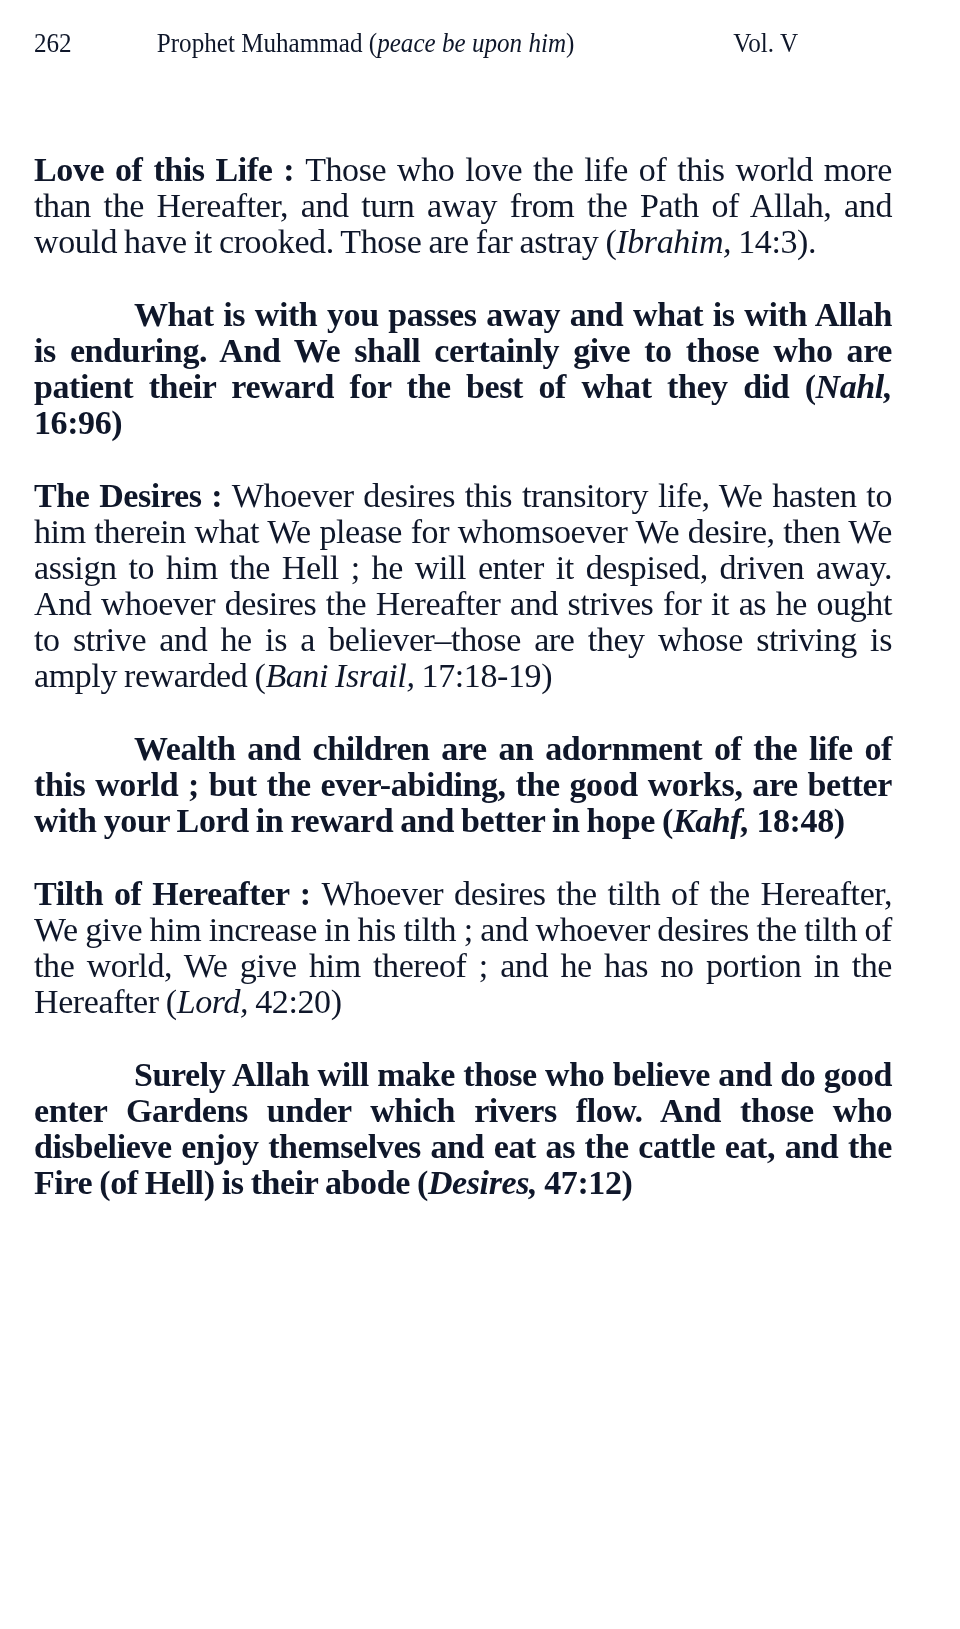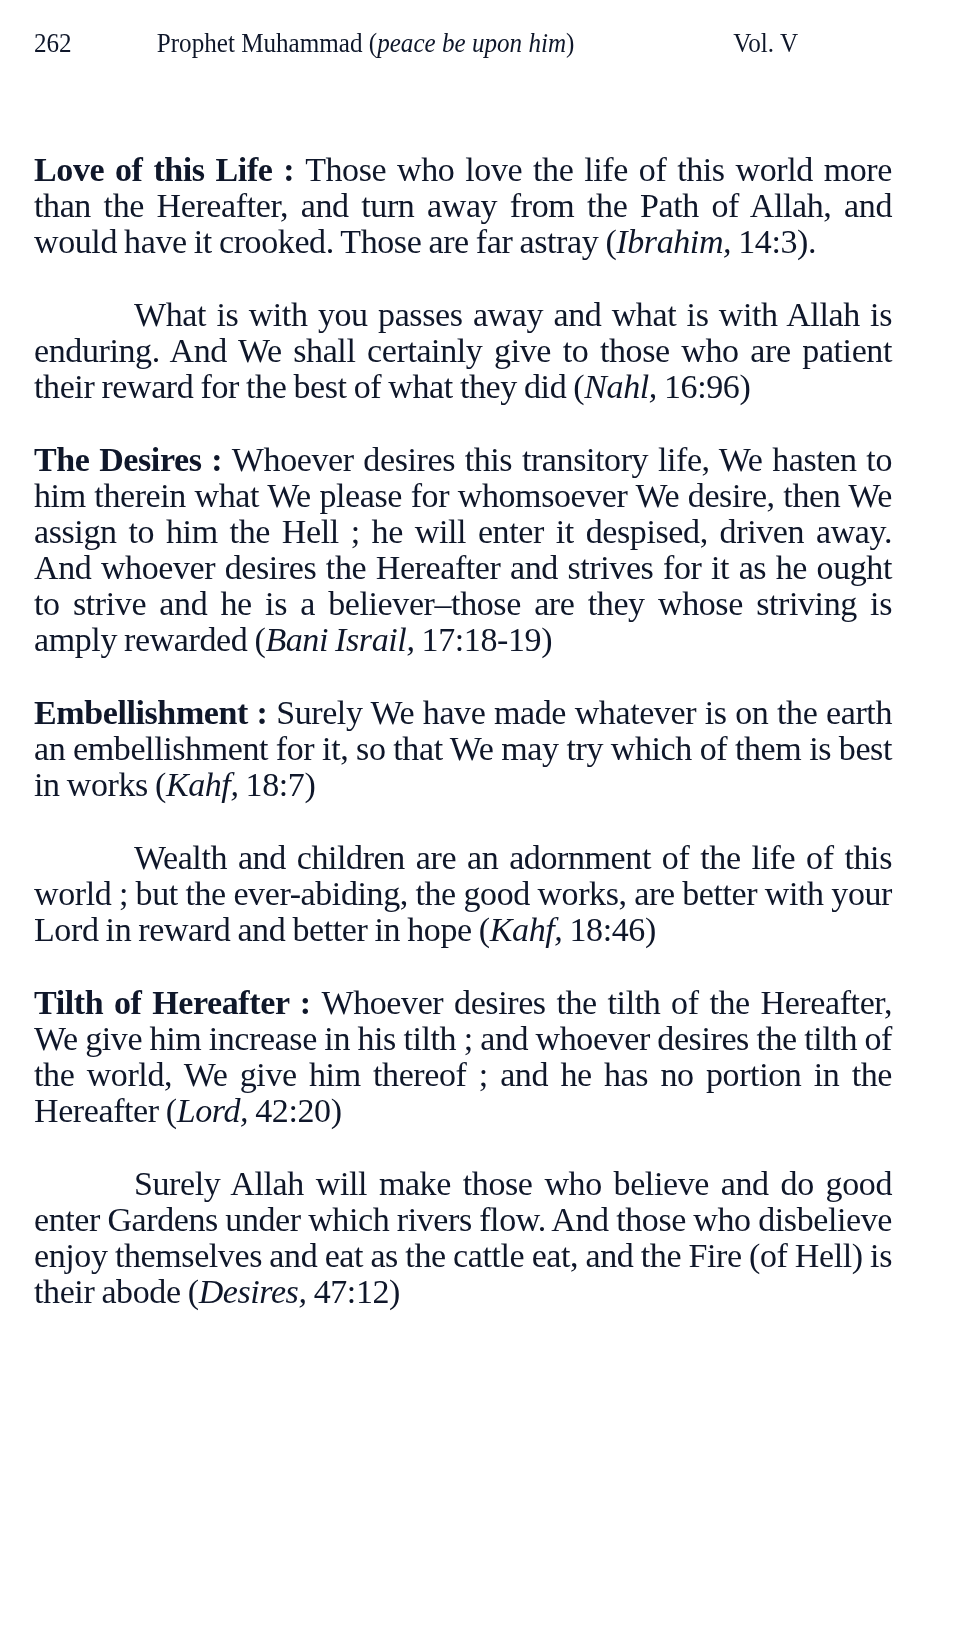--- a/index.html
+++ b/index.html
@@ -16,21 +16,21 @@
     display: flex; transform: scaleX(0.93); transform-origin: left;
   }
   .header .pg { width: 132px; }
   .header .title { width: 620px; }
   .header .vol { flex: 1; }
   .body {
     position: absolute; top: 108px; left: 34px; width: 858px;
     font-size: 34px; line-height: 36px; margin-top: 44px;
   }
   .para { margin: 0 0 37px 0; text-align: justify; letter-spacing: -0.4px; word-spacing: -1px; }
-  .para.indent { text-indent: 100px; }
+  .para.indent { text-indent: 100px; font-weight: bold; }
   .heading { font-weight: bold; }
   .ref { font-style: italic; }
 </style>
 </head>
 <body>
 
 <div class="page">
   <div class="header">
     <span class="pg">262</span>
     <span class="title"><span>Prophet Muhammad </span>(<i>peace be upon him</i>)</span>
@@ -38,22 +38,21 @@
   </div>
 
   <div class="body">
     <p class="para"><span class="heading">Love of this Life : </span><span>Those who love the life of this world more than the Hereafter, and turn away from the Path of Allah, and would have it crooked. Those are far astray (</span><span class="ref">Ibrahim,</span><span> 14:3).</span></p>
 
     <p class="para indent"><span>What is with you passes away and what is with Allah is enduring. And We shall certainly give to those who are patient their reward for the best of what they did (</span><span class="ref">Nahl,</span><span> 16:96)</span></p>
 
     <p class="para"><span class="heading">The Desires : </span><span>Whoever desires this transitory life, We hasten to him therein what We please for whomsoever We desire, then We assign to him the Hell ; he will enter it despised, driven away. And whoever desires the Hereafter and strives for it as he ought to strive and he is a believer–those are they whose striving is amply rewarded (</span><span class="ref">Bani Israil,</span><span> 17:18-19)</span></p>
 
 
-    <p class="para"><span class="heading">Embellishment : </span><span>Surely We have made whatever is on the earth an embellishment for it, so that We may try which of them is best in works (</span><span class="ref">Kahf,</span><span> 18:7)</span></p>
 
-    <p class="para indent"><span>Wealth and children are an adornment of the life of this world ; but the ever-abiding, the good works, are better with your Lord in reward and better in hope (</span><span class="ref">Kahf,</span><span> 18:46)</span></p>
+    <p class="para indent"><span>Wealth and children are an adornment of the life of this world ; but the ever-abiding, the good works, are better with your Lord in reward and better in hope (</span><span class="ref">Kahf,</span><span> 18:48)</span></p>
 
     <p class="para"><span class="heading">Tilth of Hereafter : </span><span>Whoever desires the tilth of the Hereafter, We give him increase in his tilth ; and whoever desires the tilth of the world, We give him thereof ; and he has no portion in the Hereafter (</span><span class="ref">Lord,</span><span> 42:20)</span></p>
 
 
     <p class="para indent"><span>Surely Allah will make those who believe and do good enter Gardens under which rivers flow. And those who disbelieve enjoy themselves and eat as the cattle eat, and the Fire (of Hell) is their abode (</span><span class="ref">Desires,</span><span> 47:12)</span></p>
   </div>
 </div>
 
 </body></html>

